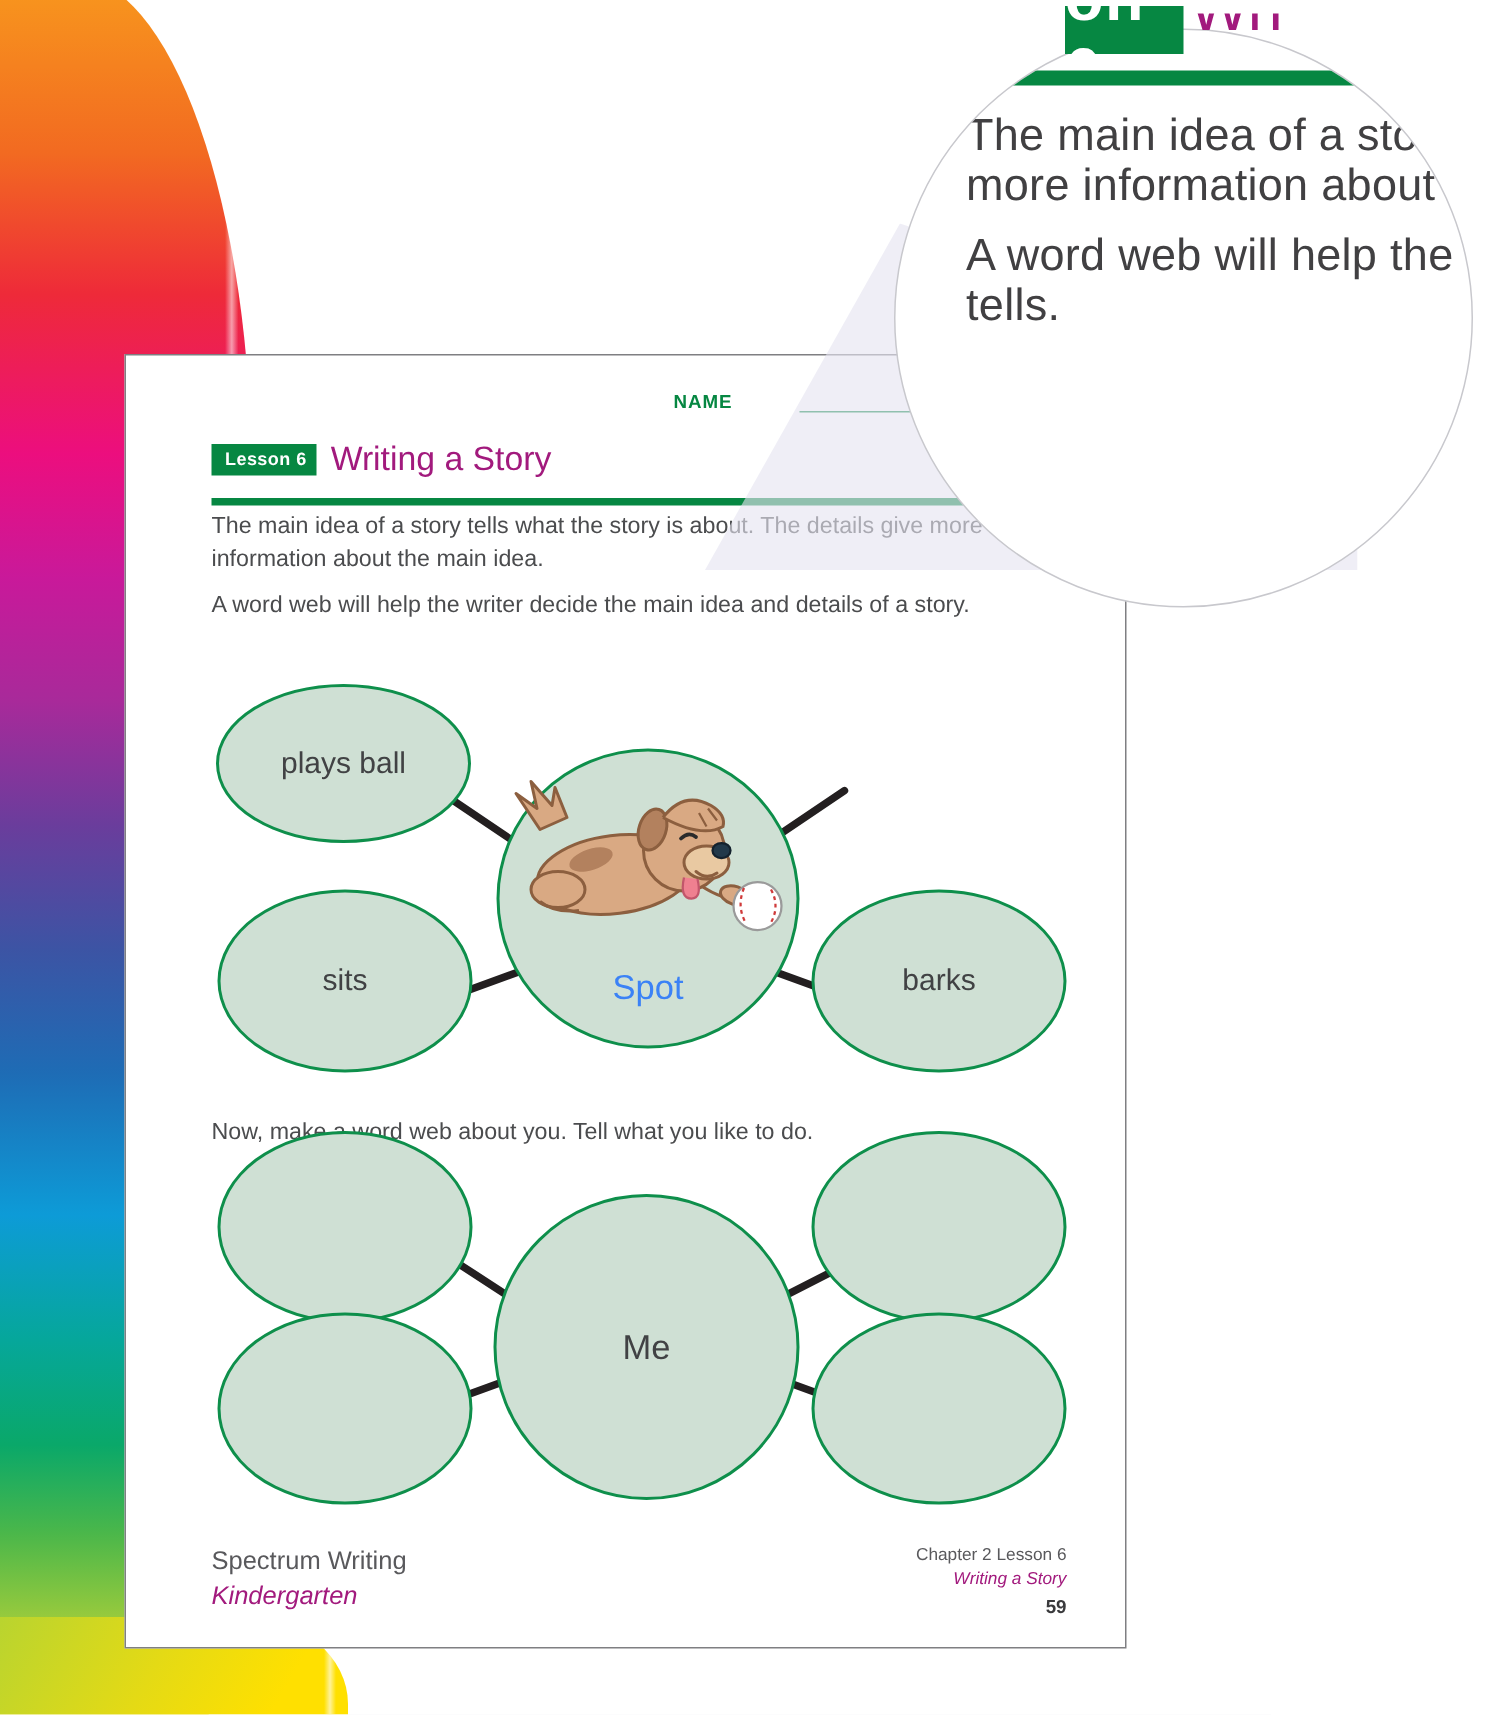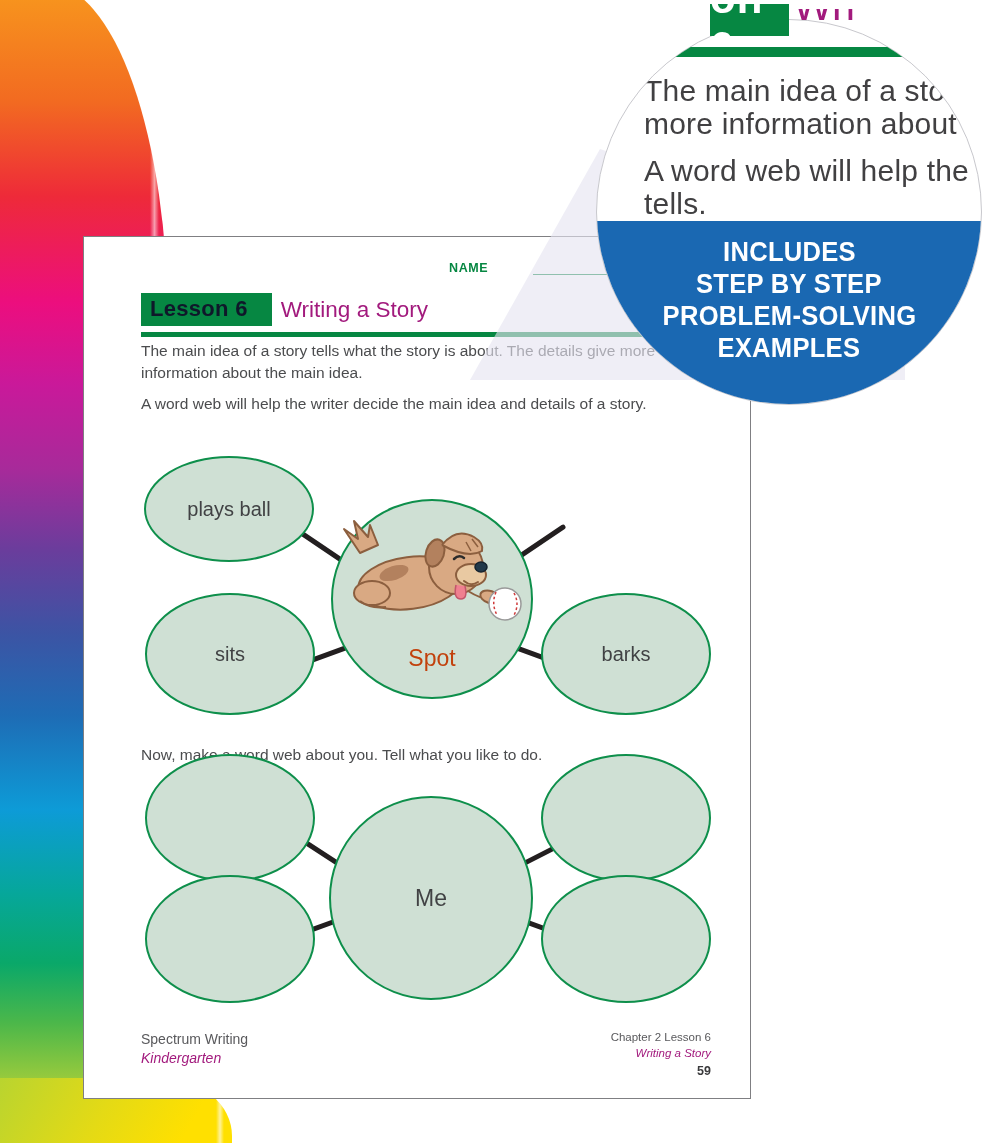--- a/index.html
+++ b/index.html
@@ -23,38 +23,38 @@
     background:linear-gradient(to right,rgba(255,255,255,0),rgba(255,255,255,.6),rgba(255,255,255,0));
     border-radius:8px;}
 
   
   .page{position:absolute;left:83px;top:236px;width:666px;height:861px;background:#fff;
         border:1.5px solid #7f7f82;z-index:2;color:#4b4c4e;}
   .name-row{position:absolute;left:365px;top:24px;display:flex;align-items:flex-end;gap:39px;}
   .name-label{color:#068742;font-weight:bold;font-size:12.5px;letter-spacing:.6px;}
   .name-line{width:218px;border-bottom:1.6px solid #068742;margin-left:6px;height:13px;}
   .lesson-row{position:absolute;left:57px;top:56px;display:flex;align-items:center;}
-  .lesson-badge{background:#068742;color:#0f172a;font-weight:bold;font-size:22px;
-                padding:3px 24px 4px 9px;letter-spacing:.3px;}
+  .lesson-badge{background:#068742;color:#ffffff;font-weight:bold;font-size:12px;
+                padding:3px 7px 4px 9px;letter-spacing:.3px;}
   .lesson-title{color:#a21a7d;font-size:22.5px;margin-left:9px;}
   .green-rule{position:absolute;left:57px;top:95px;width:571px;height:4.5px;background:#068742;}
   .para{position:absolute;left:57px;width:545px;font-size:15.5px;line-height:1.44;color:#4b4c4e;}
   .p1{top:103px;} .p2{top:156px;} .instr{top:507px;width:600px;}
 
   
   .conn{position:absolute;height:5px;background:#231f20;border-radius:2.5px;transform-origin:left center;}
   .ellipse{position:absolute;background:#cfe0d4;border:2.5px solid #0e8f4b;border-radius:50%;
            display:flex;align-items:center;justify-content:center;text-align:center;
            color:#414244;font-size:20px;line-height:1.25;box-sizing:border-box;}
   .spot-label{position:absolute;left:288px;top:408px;width:120px;text-align:center;
-              font-size:23px;color:#c2410c;}
+              font-size:23px;color:#3b82f6;}
   .dog{position:absolute;left:254px;top:272px;}
 
   
-  .footer-left{position:absolute;left:57px;top:793px;font-size:14px;line-height:1.35;color:#59595c;}
+  .footer-left{position:absolute;left:57px;top:793px;font-size:17px;line-height:1.35;color:#59595c;}
   .footer-right{position:absolute;right:39px;top:793px;font-size:11.5px;line-height:1.35;
                 color:#59595c;text-align:right;}
   .ft-magenta{color:#a21a7d;font-style:italic;}
   .ft-page{font-weight:bold;color:#3a3a3c;font-size:12.5px;margin-top:2px;}
 
   
   .beam{position:absolute;left:0;top:0;width:1000px;height:1143px;z-index:3;pointer-events:none;
     clip-path:polygon(600px 149px,470px 380px,905px 380px,905px 252px);
     background:rgba(229,228,240,0.62);}
 
@@ -175,26 +175,20 @@
   </div>
 
   <div class="beam"></div>
 
   <div class="lens">
     <div class="lens-bar"></div>
     <div class="lens-line ll0">The main idea of a story</div>
     <div class="lens-line ll1">more information about t</div>
     <div class="lens-line ll2">A word web will help the w</div>
     <div class="lens-line ll3">tells.</div>
-    <div class="chord">
-      <div class="badge-line">INCLUDES</div>
-      <div class="badge-line">STEP BY STEP</div>
-      <div class="badge-line">PROBLEM-SOLVING</div>
-      <div class="badge-line">EXAMPLES</div>
-    </div>
   </div>
 
   <div class="frag-green">
     <span>on 6</span>
   </div>
   <div class="frag-magenta">
     <span>Wri</span>
   </div>
 
 </div>

